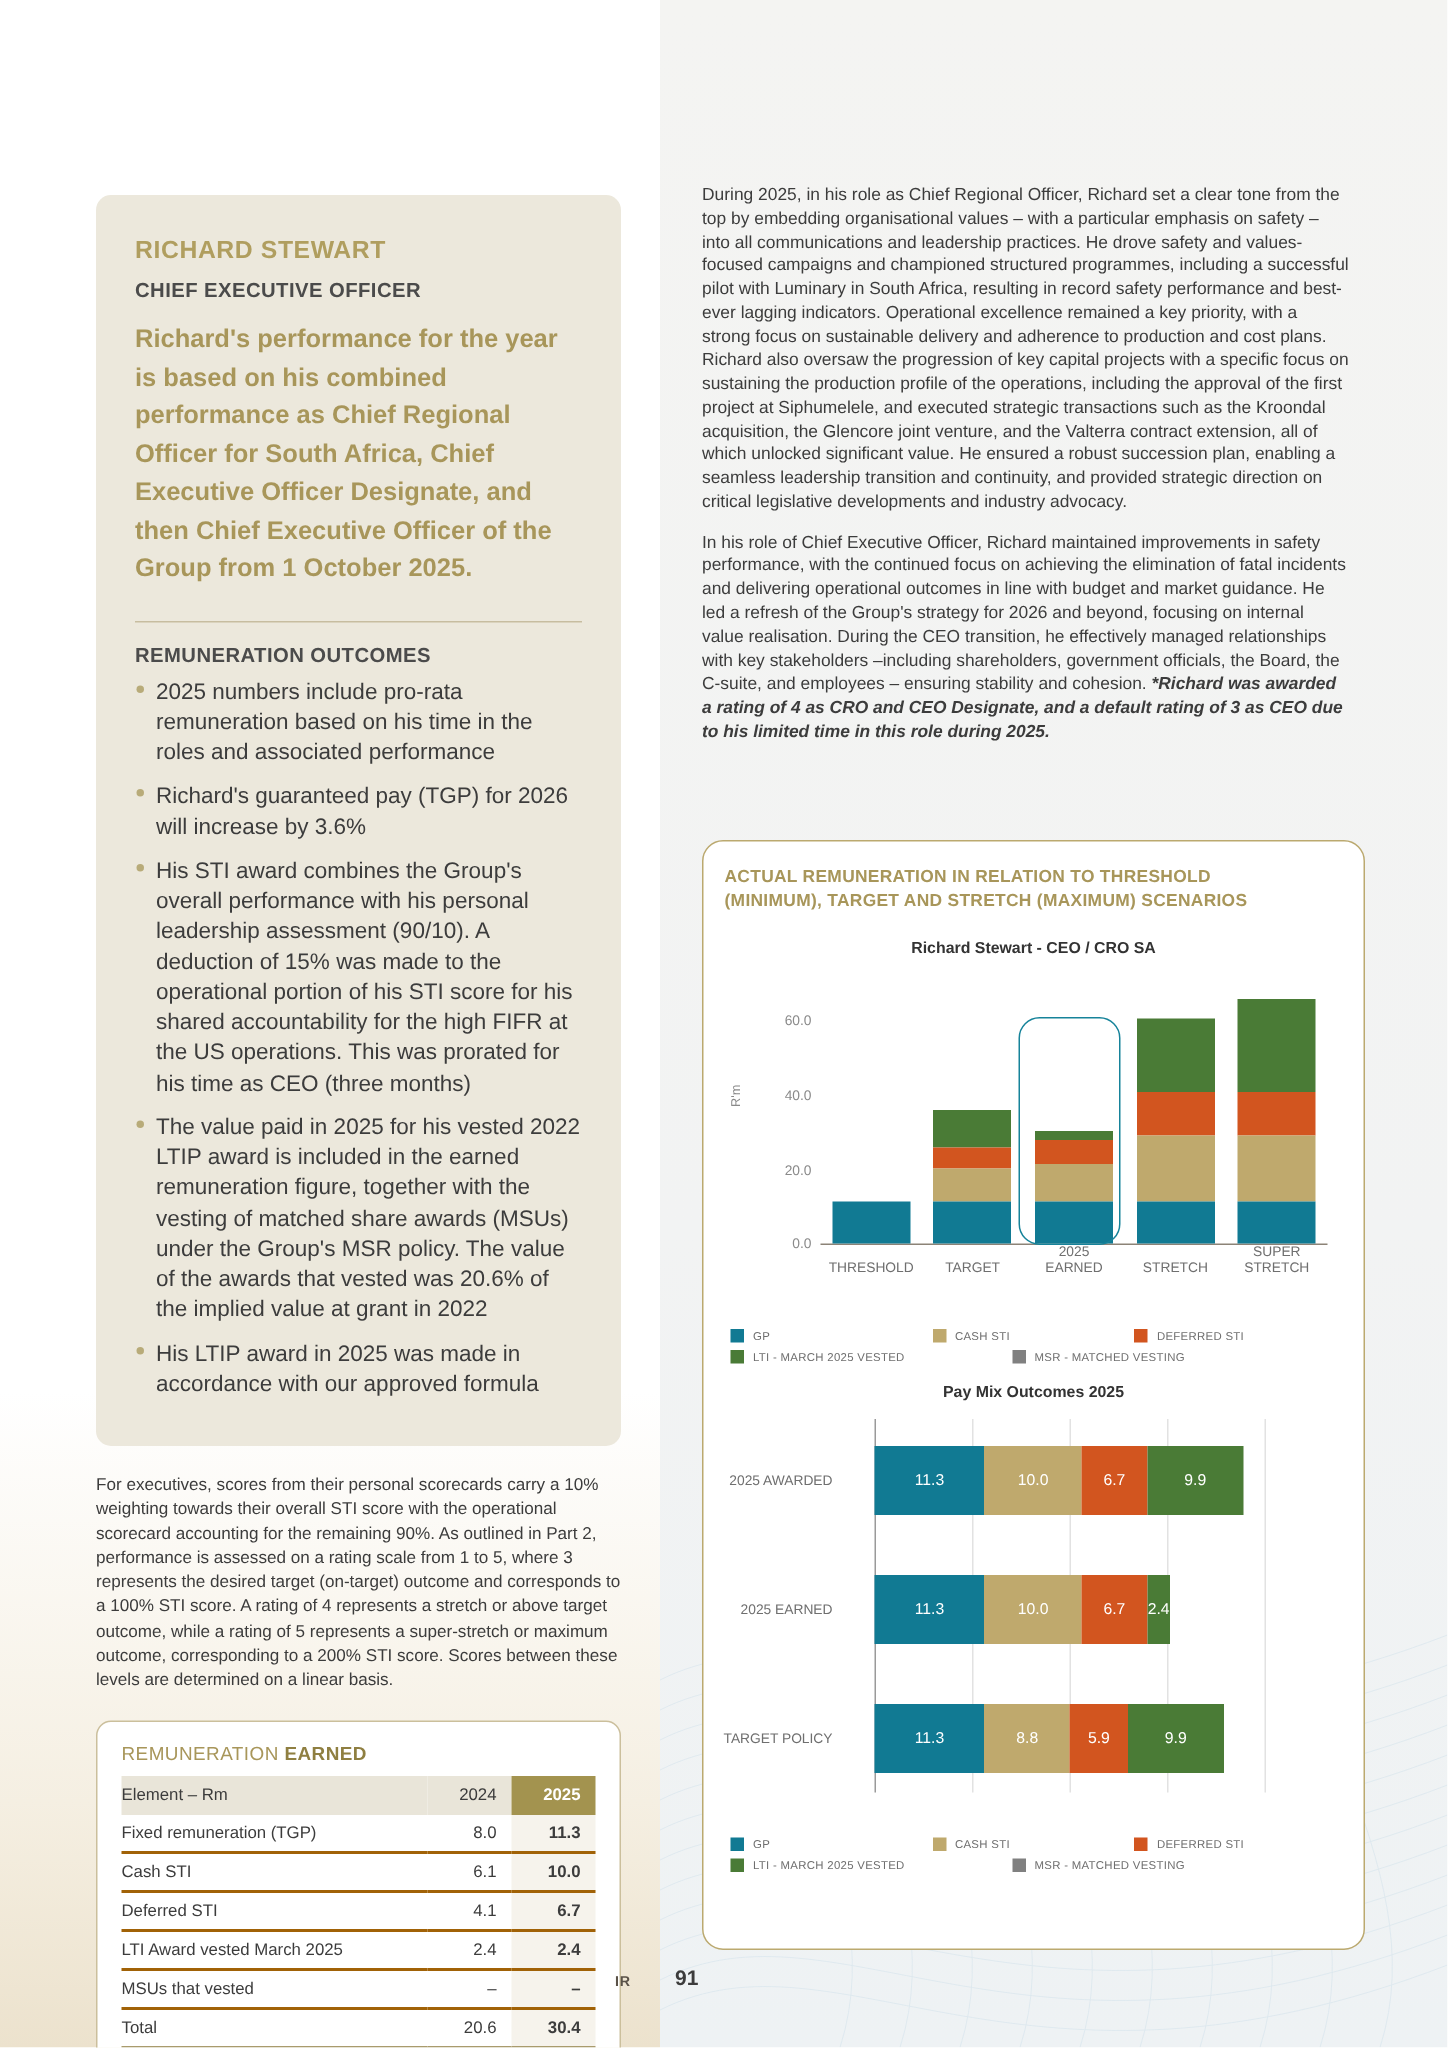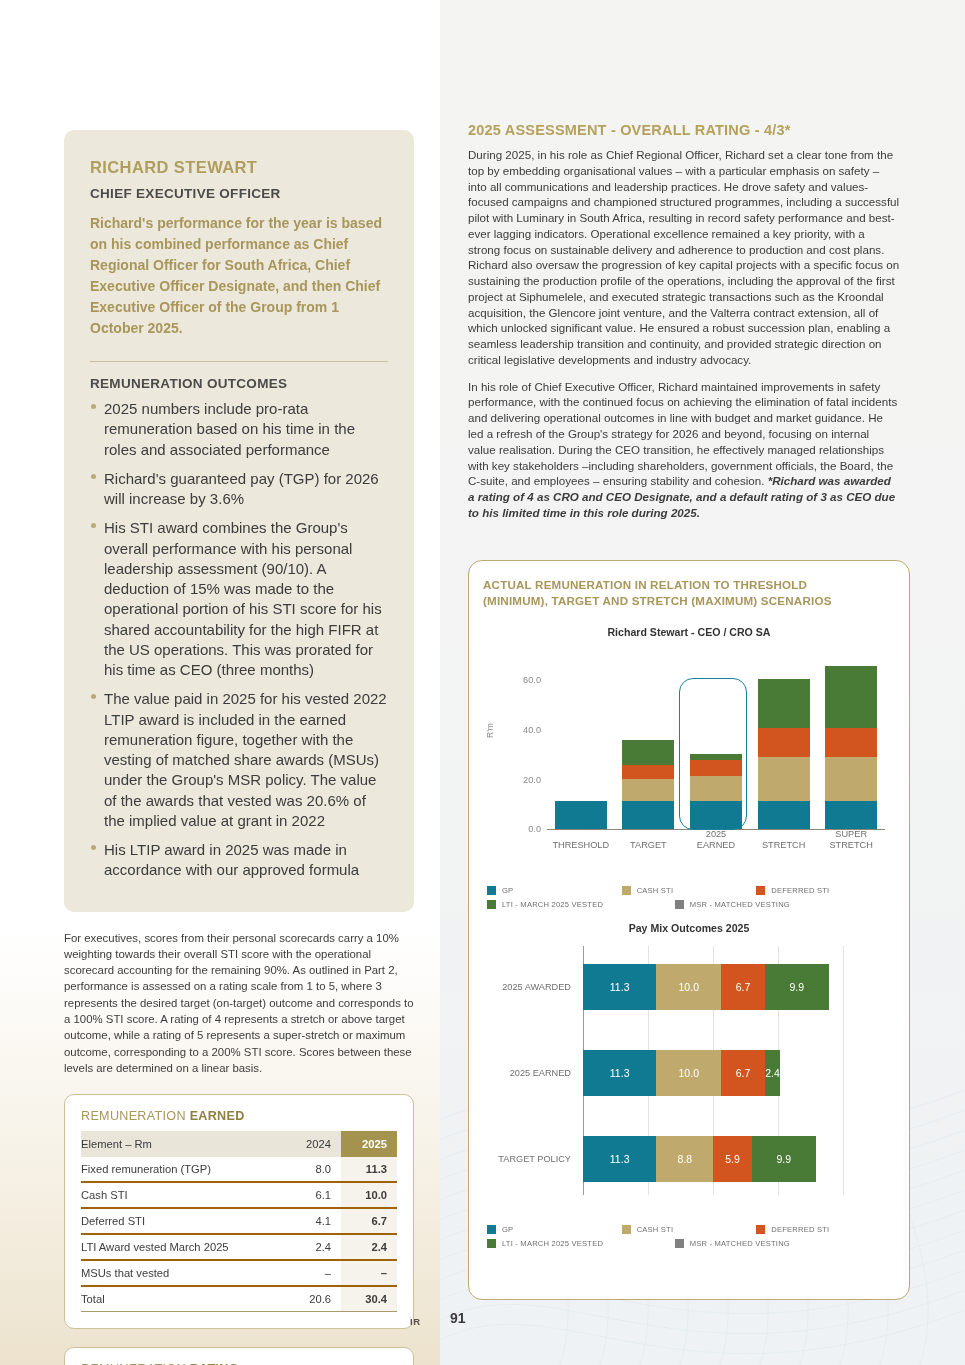--- a/index.html
+++ b/index.html
@@ -34,21 +34,21 @@
     margin-top:130px;
   }
   .name {
     font-size:16.5px; font-weight:bold; color:#b09e5f; letter-spacing:.4px;
   }
   .role {
     font-size:13.5px; font-weight:bold; color:#4b4b4b; letter-spacing:.3px;
     margin-top:9px;
   }
   .intro {
-    font-size:14px; font-weight:bold; color:#a8965a; line-height:1.5;
+    font-size:17px; font-weight:bold; color:#a8965a; line-height:1.5;
     margin-top:12px;
   }
   .card-rule { height:1px; background:#c7bda0; margin:22px 0 14px 0; }
   .outcomes-title {
     font-size:13.5px; font-weight:bold; color:#4b4b4b; letter-spacing:.3px;
     margin-bottom:8px;
   }
   ul.bullets { list-style:none; }
   ul.bullets li {
     position:relative; padding-left:14px; margin-bottom:9px;
@@ -150,21 +150,21 @@
 
   .chart2-title {
     text-align:center; font-size:10.6px; font-weight:bold; color:#333; margin-top:8px;
   }
   .chart2-wrap { position:relative; height:275px; margin-top:12px; }
   .grid-v { position:absolute; top:0; bottom:26px; width:1px; background:#e2e2e2; }
   .grid-axis { position:absolute; top:0; bottom:26px; width:1.3px; background:#9a9a9a; }
   .hrow { position:absolute; height:46px; }
   .hrow-lab {
     position:absolute; right:100%; top:50%; transform:translateY(-50%);
-    padding-right:12px; font-size:9.2px; color:#6f6f6f; white-space:nowrap;
+    padding-right:28px; font-size:9.2px; color:#6f6f6f; white-space:nowrap;
   }
   .hseg {
     position:absolute; top:0; height:100%;
     display:flex; align-items:center; justify-content:center;
     color:#fff; font-size:10.5px;
   }
 
   .footer-ir {
     position:absolute; left:410px; top:1316px;
     font-size:9.5px; font-weight:bold; color:#5a5248; letter-spacing:.5px;
@@ -305,21 +305,20 @@
             <td>Total</td>
             <td class="num">25.5</td>
             <td class="y25">37.9</td>
           </tr>
       </tbody>
     </table>
   </div>
 </div>
 
 <div class="right-col">
-  <div class="assess-title">2025 ASSESSMENT - OVERALL RATING - 4/3*</div>
   <div class="assess-p">During 2025, in his role as Chief Regional Officer, Richard set a clear tone from the top by embedding organisational values – with a particular emphasis on safety – into all communications and leadership practices. He drove safety and values-focused campaigns and championed structured programmes, including a successful pilot with Luminary in South Africa, resulting in record safety performance and best-ever lagging indicators. Operational excellence remained a key priority, with a strong focus on sustainable delivery and adherence to production and cost plans. Richard also oversaw the progression of key capital projects with a specific focus on sustaining the production profile of the operations, including the approval of the first project at Siphumelele, and executed strategic transactions such as the Kroondal acquisition, the Glencore joint venture, and the Valterra contract extension, all of which unlocked significant value. He ensured a robust succession plan, enabling a seamless leadership transition and continuity, and provided strategic direction on critical legislative developments and industry advocacy.</div>
   <div class="assess-p"><span>In his role of Chief Executive Officer, Richard maintained improvements in safety performance, with the continued focus on achieving the elimination of fatal incidents and delivering operational outcomes in line with budget and market guidance. He led a refresh of the Group's strategy for 2026 and beyond, focusing on internal value realisation. During the CEO transition, he effectively managed relationships with key stakeholders –including shareholders, government officials, the Board, the C-suite, and employees – ensuring stability and cohesion. </span><span class="emph">*Richard was awarded a rating of 4 as CRO and CEO Designate, and a default rating of 3 as CEO due to his limited time in this role during 2025.</span></div>
 </div>
 
 <div class="chart-panel">
   <div class="panel-head">
     <div>ACTUAL REMUNERATION IN RELATION TO THRESHOLD</div>
     <div>(MINIMUM), TARGET AND STRETCH (MAXIMUM) SCENARIOS</div>
   </div>
 

